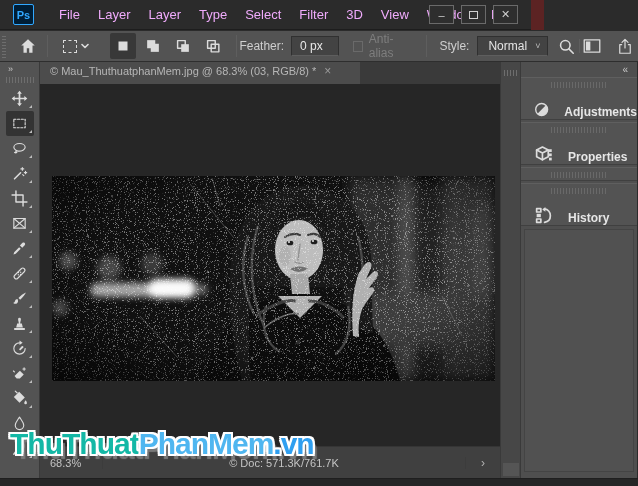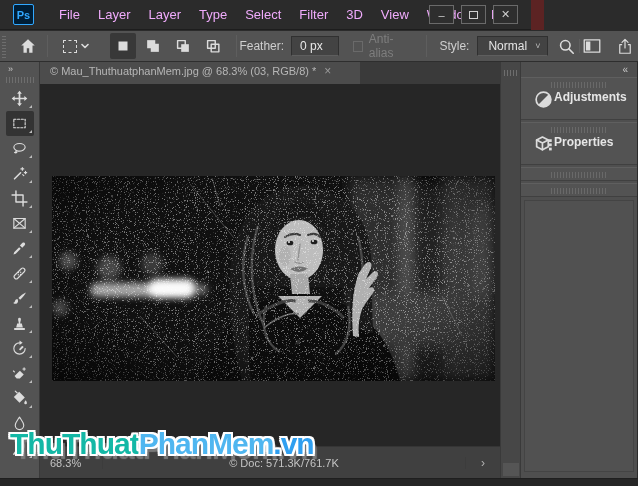--- a/index.html
+++ b/index.html
@@ -88,21 +88,21 @@
 
   
   .dock { width:117px; background:#4f4f4f; border-left:1px solid #3a3a3a; display:flex;
           flex-direction:column; }
   .dock-header { height:15px; display:flex; justify-content:flex-end; align-items:center;
                  padding-right:8px; color:#c8c8c8; font-size:10px; letter-spacing:1px; }
   .dock-panel { background:#535353; border-top:1px solid #5f5f5f; border-bottom:1px solid #404040;
                 margin-bottom:2px; }
   .dock-grip { width:56px; height:6px; margin:4px auto 2px;
                background:repeating-linear-gradient(90deg,#696969 0 1px,transparent 1px 3px); }
-  .dock-row { height:29px; display:flex; align-items:flex-start; padding-left:13px; gap:1px; }
+  .dock-row { height:29px; display:flex; align-items:flex-end; padding-left:13px; gap:15px; }
   .dock-label { color:#e6e6e6; font-size:12px; font-weight:bold; }
   .dock-empty { flex:1; margin:1px 3px 6px; border:1px solid #444; background:#515151; }
 
   
   .bottomstrip { position:absolute; left:0; bottom:0; width:638px; height:8px; background:#262626;
                  border-top:1px solid #1f1f1f; }
 
   
   .watermark { position:absolute; left:10px; top:427px; z-index:50; font-size:30px; font-weight:bold;
                letter-spacing:-1px; white-space:nowrap;
@@ -475,20 +475,30 @@
           <span class="dock-label">Properties</span>
         </div>
       </div>
 
       <div class="dock-panel">
         <div class="dock-grip"></div>
       </div>
 
       <div class="dock-panel">
         <div class="dock-grip"></div>
+        <div class="dock-row">
+          <svg class="icon" width="19" height="19" viewBox="0 0 18 18">
+              <rect class="st" x="2.5" y="2.5" width="4" height="3.2"></rect>
+              <rect class="fl" x="2.5" y="7.4" width="4" height="3.2"></rect>
+              <rect class="st" x="2.5" y="12.3" width="4" height="3.2"></rect>
+              <path class="st" d="M10 15.5c3.2-.6 5.5-3 5.5-6.3 0-3.4-2.4-6-5.5-6.5"></path>
+              <path class="fl" d="M10.8 1l-3 2.2 3 2.2z"></path>
+            </svg>
+          <span class="dock-label">History</span>
+        </div>
       </div>
 
       <div class="dock-empty"></div>
     </div>
   </div>
 
   <div class="bottomstrip"></div>
 
   <div class="watermark">
     <span class="wm-red">ThuThuat</span><span class="wm-ltblue">PhanMem</span><span class="wm-blue">.vn</span>

